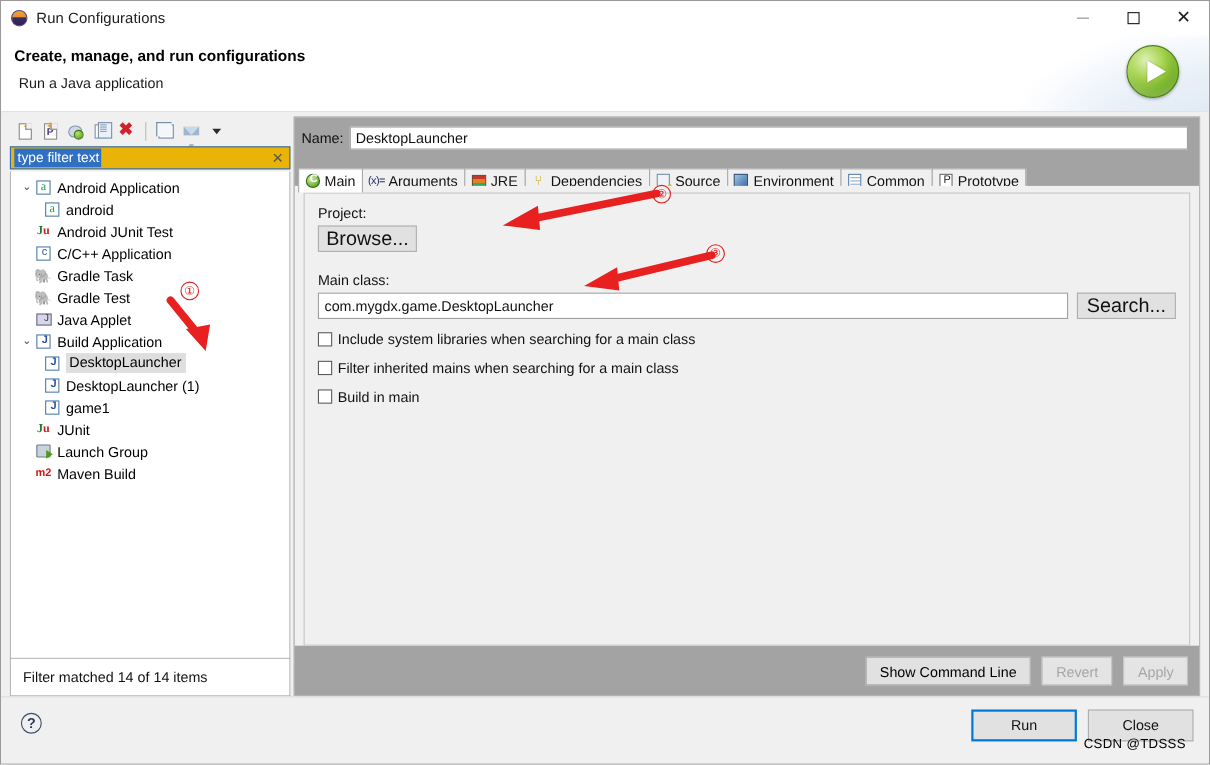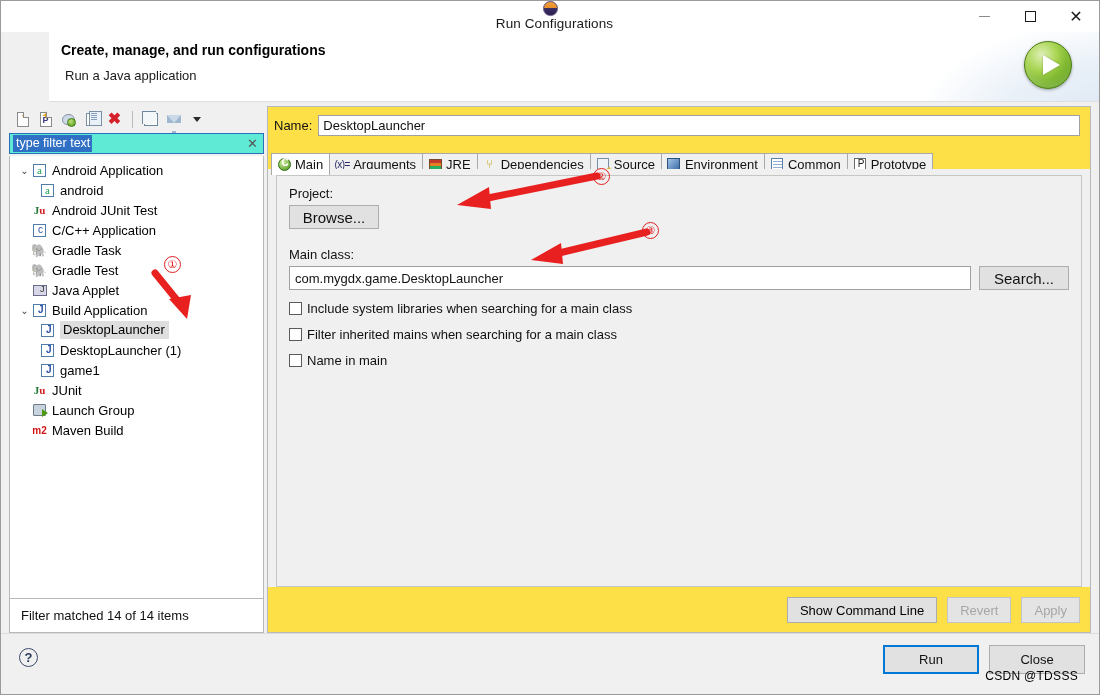--- a/index.html
+++ b/index.html
@@ -23,21 +23,20 @@
   }
 
   
   #titlebar {
     position: relative;
     height: 31px;
     background: #ffffff;
     display: flex;
     align-items: center;
     padding-left: 9px;
-    flex-direction: column;
   }
   .eclipse-icon {
     width: 15px; height: 15px;
     border-radius: 50%;
     background: linear-gradient(to bottom, #f29f3d 0%, #e8912b 44%, #3b2f63 46%, #2b2050 100%);
     border: 1px solid #5a4a7a;
     flex: none;
     margin-right: 8px;
   }
   #title-text { font-size: 13.5px; color: #1a1a1a; letter-spacing: .1px; }
@@ -52,21 +51,20 @@
   .glyph-close { font-size:16px; line-height:1; font-family:"Liberation Sans", sans-serif; color:#1a1a1a; }
 
   
   #header {
     position: relative;
     height: 70px;
     background: #ffffff;
     border-bottom: 1px solid #dfdfdf;
     padding-left: 12px;
     overflow: hidden;
-    margin-left: 48px;
   }
   #header-deco {
     position:absolute; right:0; top:0; width: 300px; height: 70px;
     background: radial-gradient(ellipse 290px 150px at 108% 135%, #dbe6f2 0%, #e9f0f8 42%, #ffffff 72%);
   }
   #header-title {
     position:relative; padding-top: 10px;
     font-size: 14px; font-weight: bold; color:#000;
   }
   #header-sub {
@@ -132,21 +130,21 @@
   .ico-collapse:after{content:"";position:absolute;left:-3px;top:-3px;width:13px;height:12px;border-left:1px solid #6f86a0;border-top:1px solid #6f86a0;background:#f4f7fa;}
   .ico-funnel{width:0;height:0;border-left:7px solid #9fb6cf;border-right:7px solid #9fb6cf;border-top:8px solid #c9d9e8;position:relative;}
   .ico-funnel:after{content:"";position:absolute;left:-2px;top:8px;width:4px;height:6px;background:#9fb6cf;}
   .ico-caret{width:0;height:0;border-left:4px solid transparent;border-right:4px solid transparent;border-top:5px solid #2b2b2b;}
 
   #filter-box {
     position:relative;
     margin-top: 1px;
     height: 21px;
     border:1px solid #2a6fbb;
-    background:#5eead4;
+    background:#eab308;
     display:flex;align-items:center;
   }
   #filter-text {
     background:#2f6fc4; color:#ffffff;
     padding: 1px 2px 2px 3px; margin-left:3px;
     font-size:12.5px; line-height:14px;
   }
   #filter-clear { position:absolute;right:5px;top:3px;color:#555;font-size:13px;line-height:13px; }
 
   #tree {
@@ -199,21 +197,21 @@
     display:flex;align-items:center;
     padding-left: 11px;
     font-size:13px;
   }
 
   
   #right-panel {
     position:absolute; left: 266px; top: 3px;
     width: 824px; height: 527px;
     border:1px solid #b8b8b8;
-    background:#fde047;
+    background:#a3a3a3;
   }
   #name-row {
     display:flex; align-items:center;
     padding: 8px 10px 0 6px;
   }
   #name-label { font-size:13px; margin-right:6px; }
   #name-input {
     flex:1; height: 21px;
     border:1px solid #a0a0a0; background:#fff;
     font-size:13px; padding: 0 4px; color:#111;
@@ -272,21 +270,21 @@
   .field-row { display:flex; align-items:center; gap:8px; }
   .text-input {
     flex:1; height: 24px;
     border:1px solid #a0a0a0; background:#fff;
     font-size:13px; padding: 0 5px; color:#111;
     font-family:"Liberation Sans", sans-serif;
   }
   .btn {
     height: 24px; min-width: 90px;
     border:1px solid #adadad; background:#e1e1e1;
-    font-size:15px; color:#111;
+    font-size:18px; color:#111;
     font-family:"Liberation Sans", sans-serif;
     cursor:default;
   }
   .spacer-18 { height: 18px; }
 
   .chk-row { display:flex; align-items:center; margin-top: 11px; font-size:13px; }
   .chk {
     width:13px;height:13px;border:1px solid #5a5a5a;background:#fff;
     margin-right:5px; flex:none;
   }
@@ -593,21 +591,21 @@
               <div class="chk-row">
                 <span class="chk"></span>
                 <span>Include system libraries when searching for a main class</span>
               </div>
               <div class="chk-row">
                 <span class="chk"></span>
                 <span>Filter inherited mains when searching for a main class</span>
               </div>
               <div class="chk-row">
                 <span class="chk"></span>
-                <span>Name in main</span>
+                <span>Build in main</span>
               </div>
             </div>
         </div>
       </div>
 
       <div id="panel-footer">
         <button class="btn-footer">Show Command Line</button>
         <button class="btn-footer disabled">Revert</button>
         <button class="btn-footer disabled">Apply</button>
       </div>

